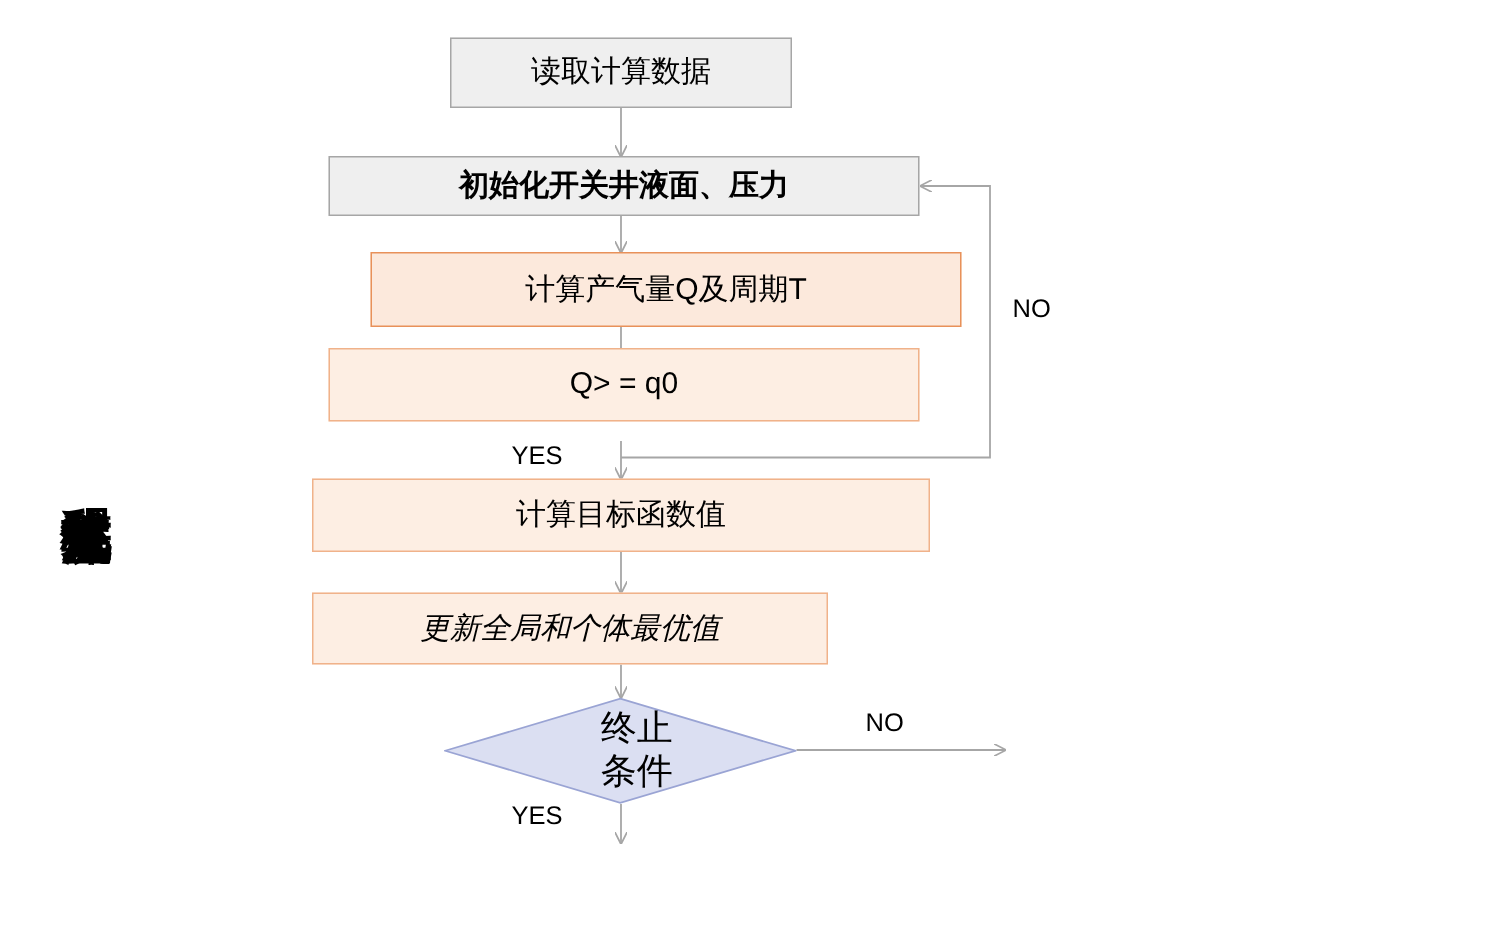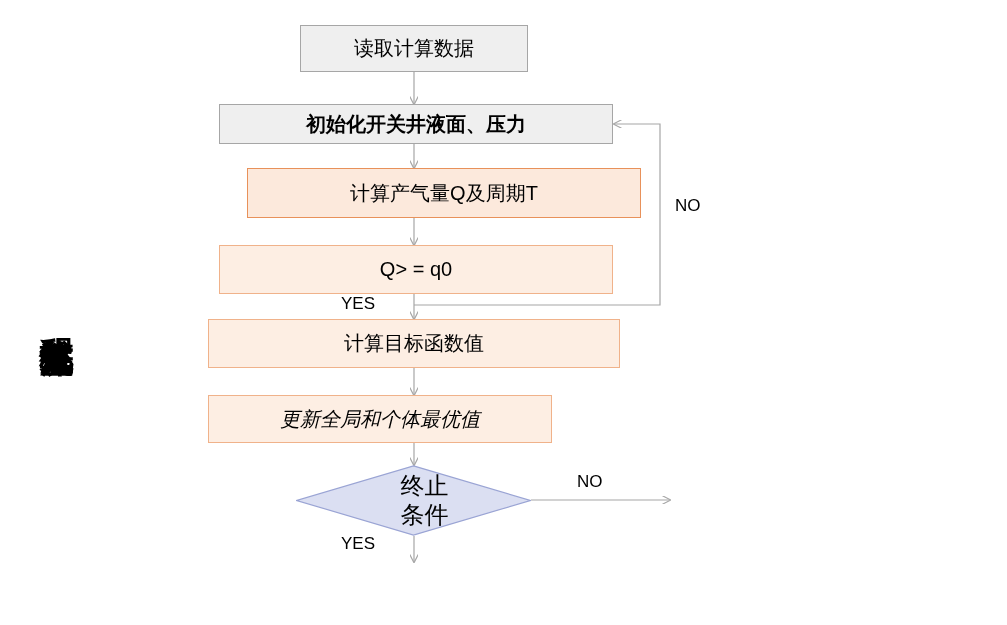--- a/index.html
+++ b/index.html
@@ -145,21 +145,21 @@
       <path d="M 414 305 L 660 305 L 660 124 L 614 124"></path>
     </g>
   </svg>
 
   <div class="node gray" style="left:300px; top:25px; width:228px; height:47px;">读取计算数据</div>
 
   <div class="node gray" style="left:219px; top:104px; width:394px; height:40px;font-weight:bold;">初始化开关井液面、压力</div>
 
   <div class="node orange" style="left:219px; top:168px; width:394px; height:50px;margin-left:28px;">计算产气量Q及周期T</div>
 
-  <div class="node orange pale" style="left:219px; top:245px; width:394px; height:49px;text-align:center;">Q&gt; = q0</div>
+  <div class="node orange pale" style="left:219px; top:232px; width:394px; height:49px;text-align:center;">Q&gt; = q0</div>
 
   <div class="node orange pale" style="left:208px; top:319px; width:412px; height:49px;">计算目标函数值</div>
 
   <div class="node orange pale" style="left:208px; top:395px; width:344px; height:48px;font-style:italic;">更新全局和个体最优值</div>
 
   <div class="diamond-wrap" style="left:296px; top:465px; width:235px; height:71px;">
     <svg width="235" height="71" viewBox="0 0 235 71" xmlns="http://www.w3.org/2000/svg">
       <polygon points="117.5,0.8 234.2,35.5 117.5,70.2 0.8,35.5" fill="#dbdff2" stroke="#9aa4d4" stroke-width="1.2"></polygon>
     </svg>
     <div class="diamond-label">终止

